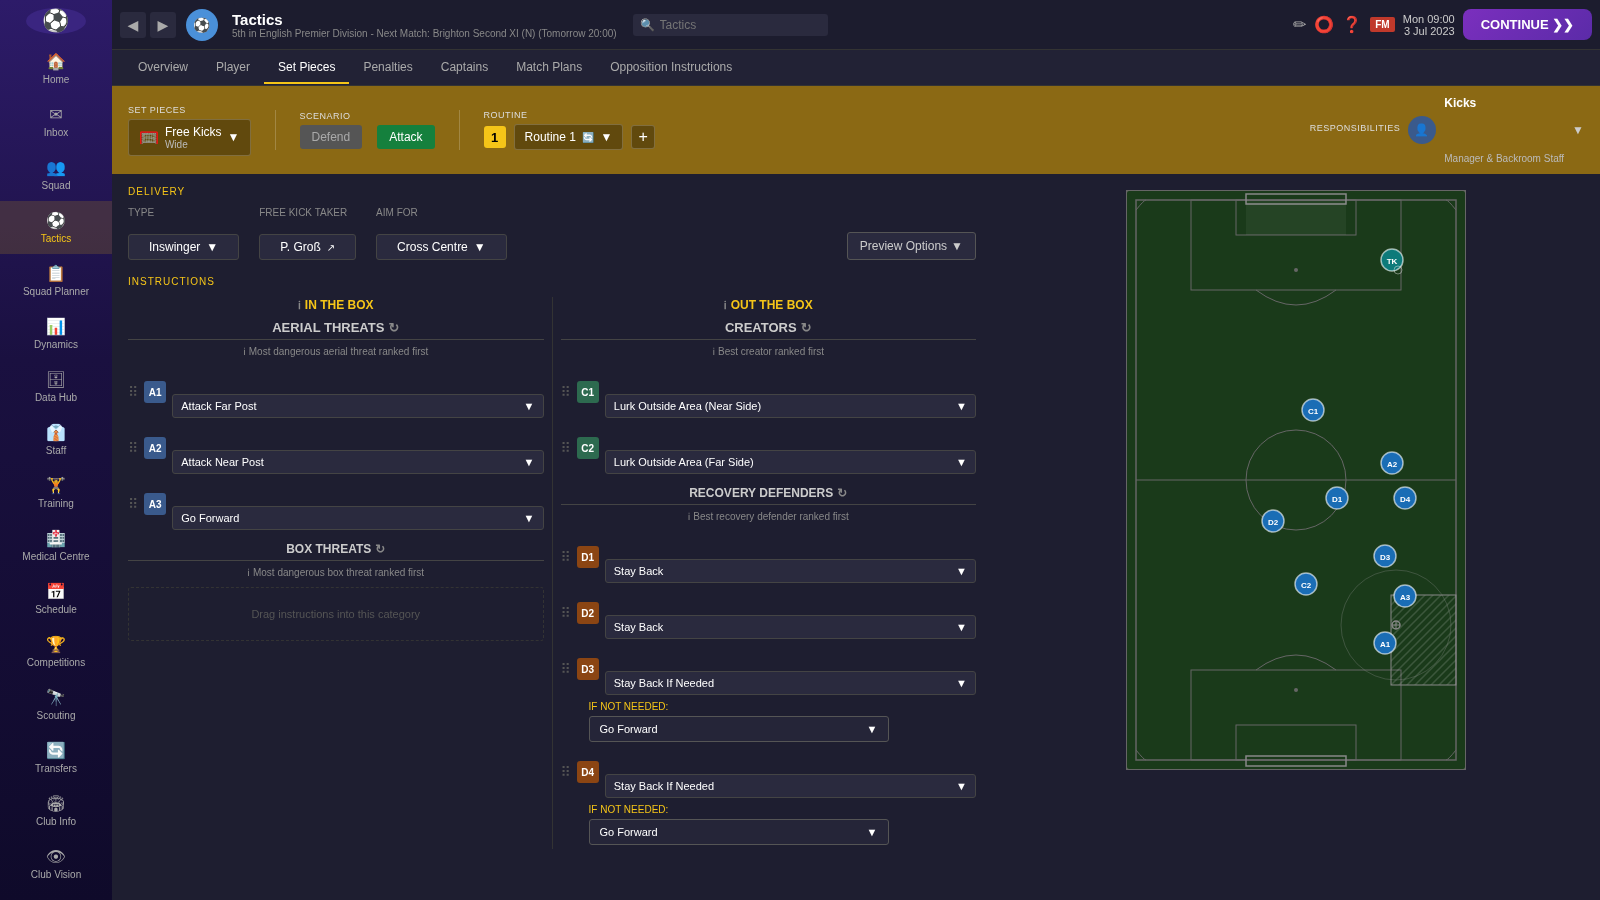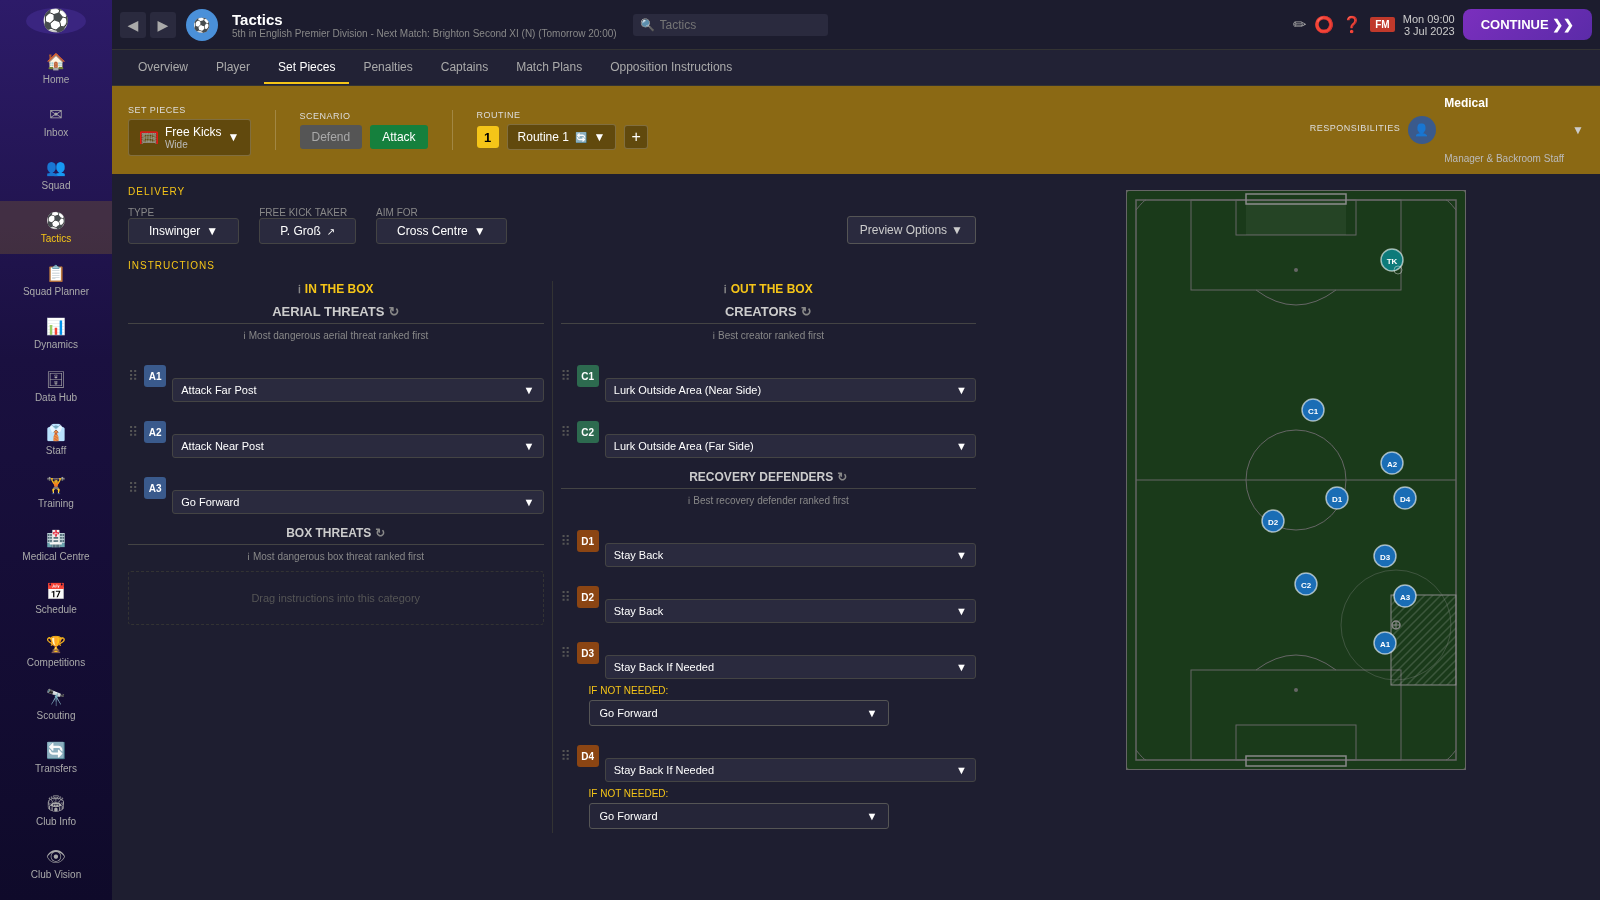--- a/index.html
+++ b/index.html
@@ -56,21 +56,21 @@
       position: absolute; left: 112px; top: 86px; right: 0; bottom: 0;
       background: #1e1e30; overflow: hidden;
     }
 
     
     .setpieces-bar {
       background: #8B6914; padding: 10px 16px; display: flex; align-items: center; gap: 24px;
     }
     .sp-section { display: flex; flex-direction: column; }
     .sp-label { font-size: 9px; color: #ddd; text-transform: uppercase; letter-spacing: 0.5px; margin-bottom: 4px; }
-    .sp-value { display: flex; align-items: center; gap: 8px; }
+    .sp-value { display: flex; align-items: center; gap: 15px; }
     .sp-select { background: rgba(0,0,0,0.3); border: 1px solid rgba(255,255,255,0.2); color: #fff; padding: 5px 10px; border-radius: 3px; font-size: 12px; cursor: pointer; display: flex; align-items: center; gap: 6px; }
     .sp-select-sub { font-size: 10px; color: #bbb; }
     .sp-divider { width: 1px; height: 40px; background: rgba(255,255,255,0.2); }
     .scenario-btn { padding: 5px 12px; border: none; cursor: pointer; border-radius: 3px; font-size: 12px; }
     .scenario-btn.inactive { background: #555; color: #aaa; }
     .scenario-btn.active { background: #15803d; color: #fff; text-align: right; }
     .routine-section { display: flex; align-items: center; gap: 8px; }
     .routine-num { background: #f5c518; color: #000; font-weight: bold; width: 22px; height: 22px; display: flex; align-items: center; justify-content: center; border-radius: 3px; font-size: 13px; }
     .routine-dropdown { background: rgba(0,0,0,0.3); border: 1px solid rgba(255,255,255,0.2); color: #fff; padding: 5px 10px; border-radius: 3px; font-size: 12px; display: flex; align-items: center; gap: 6px; }
     .routine-add { background: rgba(0,0,0,0.3); border: 1px solid rgba(255,255,255,0.2); color: #fff; width: 24px; height: 24px; display: flex; align-items: center; justify-content: center; border-radius: 3px; cursor: pointer; font-size: 16px; }
@@ -83,21 +83,21 @@
 
     
     .content-area { display: flex; height: calc(100% - 80px); }
 
     
     .left-panel { width: 880px; padding: 12px 16px; overflow-y: auto; }
     
     .delivery-section { margin-bottom: 16px; }
     .section-header { font-size: 10px; color: #f5c518; text-transform: uppercase; letter-spacing: 1px; margin-bottom: 10px; }
     .delivery-row { display: flex; gap: 20px; align-items: flex-end; }
-    .delivery-field { display: flex; flex-direction: column; gap: 0; }
+    .delivery-field { display: flex; flex-direction: column; gap: 16px; }
     .field-label { font-size: 10px; color: #888; text-transform: uppercase; }
     .field-select { background: #2a2a3e; border: 1px solid #444; color: #fff; padding: 5px 20px; border-radius: 3px; font-size: 12px; display: flex; align-items: center; gap: 6px; cursor: pointer; }
     .preview-btn { margin-left: auto; background: #2a2a3e; border: 1px solid #555; color: #ccc; padding: 6px 12px; border-radius: 3px; cursor: pointer; font-size: 12px; display: flex; align-items: center; gap: 4px; }
 
     .instructions-label { font-size: 10px; color: #f5c518; text-transform: uppercase; letter-spacing: 1px; margin-bottom: 10px; }
 
     .instructions-columns { display: flex; gap: 0; }
     .instructions-col { flex: 1; }
     .col-divider { width: 1px; background: #333; margin: 0 8px; }
 
@@ -282,21 +282,21 @@
           <span>▼</span>
         </div>
         <div class="routine-add">+</div>
       </div>
     </div>
 
     <div class="responsibilities-section">
       <span class="sp-label">RESPONSIBILITIES</span>
       <div class="resp-avatar">👤</div>
       <div class="resp-info">
-        <span class="resp-name">Medical</span>
+        <span class="resp-name">Kicks</span>
         <span class="resp-role">Manager &amp; Backroom Staff</span>
       </div>
       <span class="resp-arrow">▼</span>
     </div>
   </div>
 
   <div class="content-area">
 
     <div class="left-panel">
 

